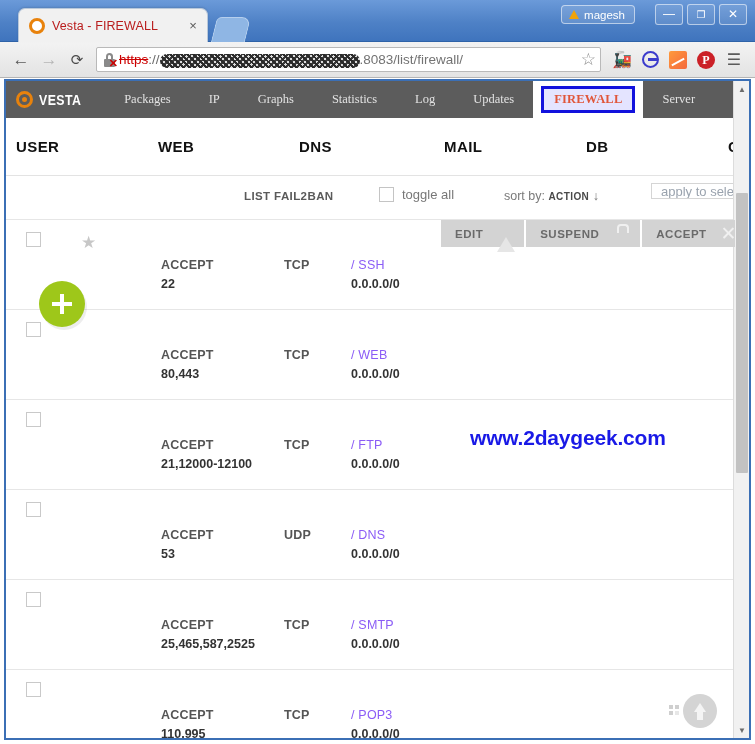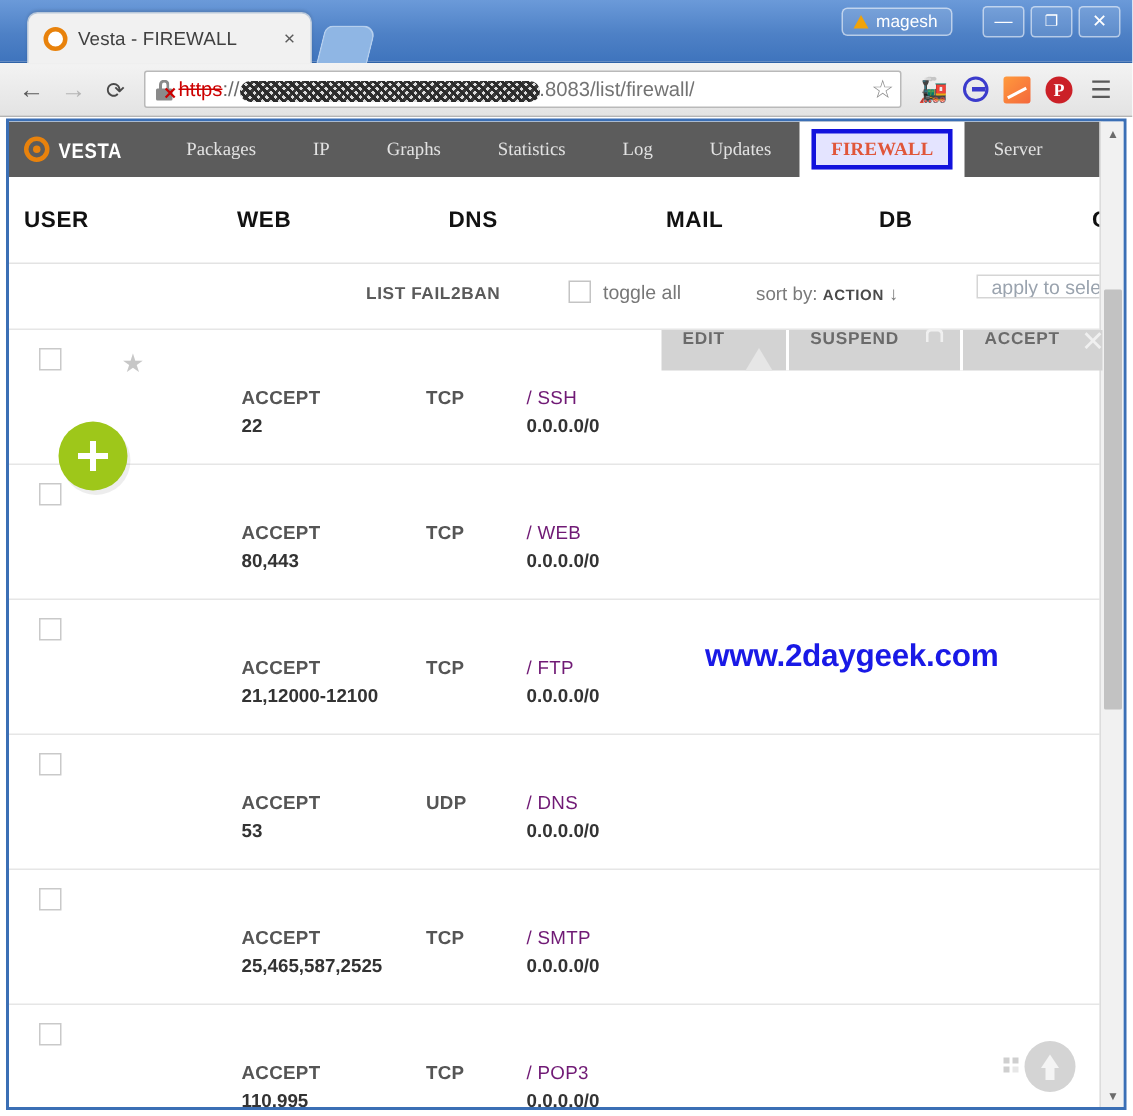--- a/index.html
+++ b/index.html
@@ -47,21 +47,21 @@
     width: 16px; height: 16px;
     flex: 0 0 16px;
     border-radius: 50%;
     border: 3px solid #e8820c;
     position: relative;
     margin-right: 7px;
     background: #fff;
   }
   .tab-title {
     font-size: 12.5px;
-    color: #404040;
+    color: #b91c1c;
     white-space: nowrap;
     overflow: hidden;
     flex: 1;
     letter-spacing: .1px;
   }
   .tab-close {
     width: 16px; height: 16px;
     color: #5a5a5a;
     font-size: 13px;
     line-height: 15px;
@@ -430,34 +430,34 @@
   .cell {
     position: absolute;
     font-size: 12.5px;
   }
   .cell .top { color: #555; font-weight: bold; letter-spacing: .2px; }
   .cell .bot { color: #333; font-weight: bold; margin-top: 5px; }
   .c-action { left: 155px; top: 38px; }
   .c-proto  { left: 278px; top: 38px; }
   .c-proto .top { color: #555; }
   .c-port   { left: 345px; top: 38px; }
-  .c-port .top { color: #701a75; font-weight: normal; }
+  .c-port .top { color: #8b5cf6; font-weight: normal; }
   .c-port .bot { color: #333; }
 
   
   .rowactions {
     position: absolute;
     left: 435px; top: 0px;
     height: 27px;
     display: flex;
     align-items: stretch;
     z-index: 20;
   }
   .ra {
-    display: flex; align-items: flex-start; gap: 14px;
+    display: flex; align-items: center; gap: 14px;
     background: #d3d3d3;
     padding: 0 10px 0 14px;
     color: #6a6a6a;
     font-size: 11.5px;
     font-weight: bold;
     letter-spacing: .5px;
     cursor: pointer;
     border-right: 2px solid #fff;
     position: relative;
   }

